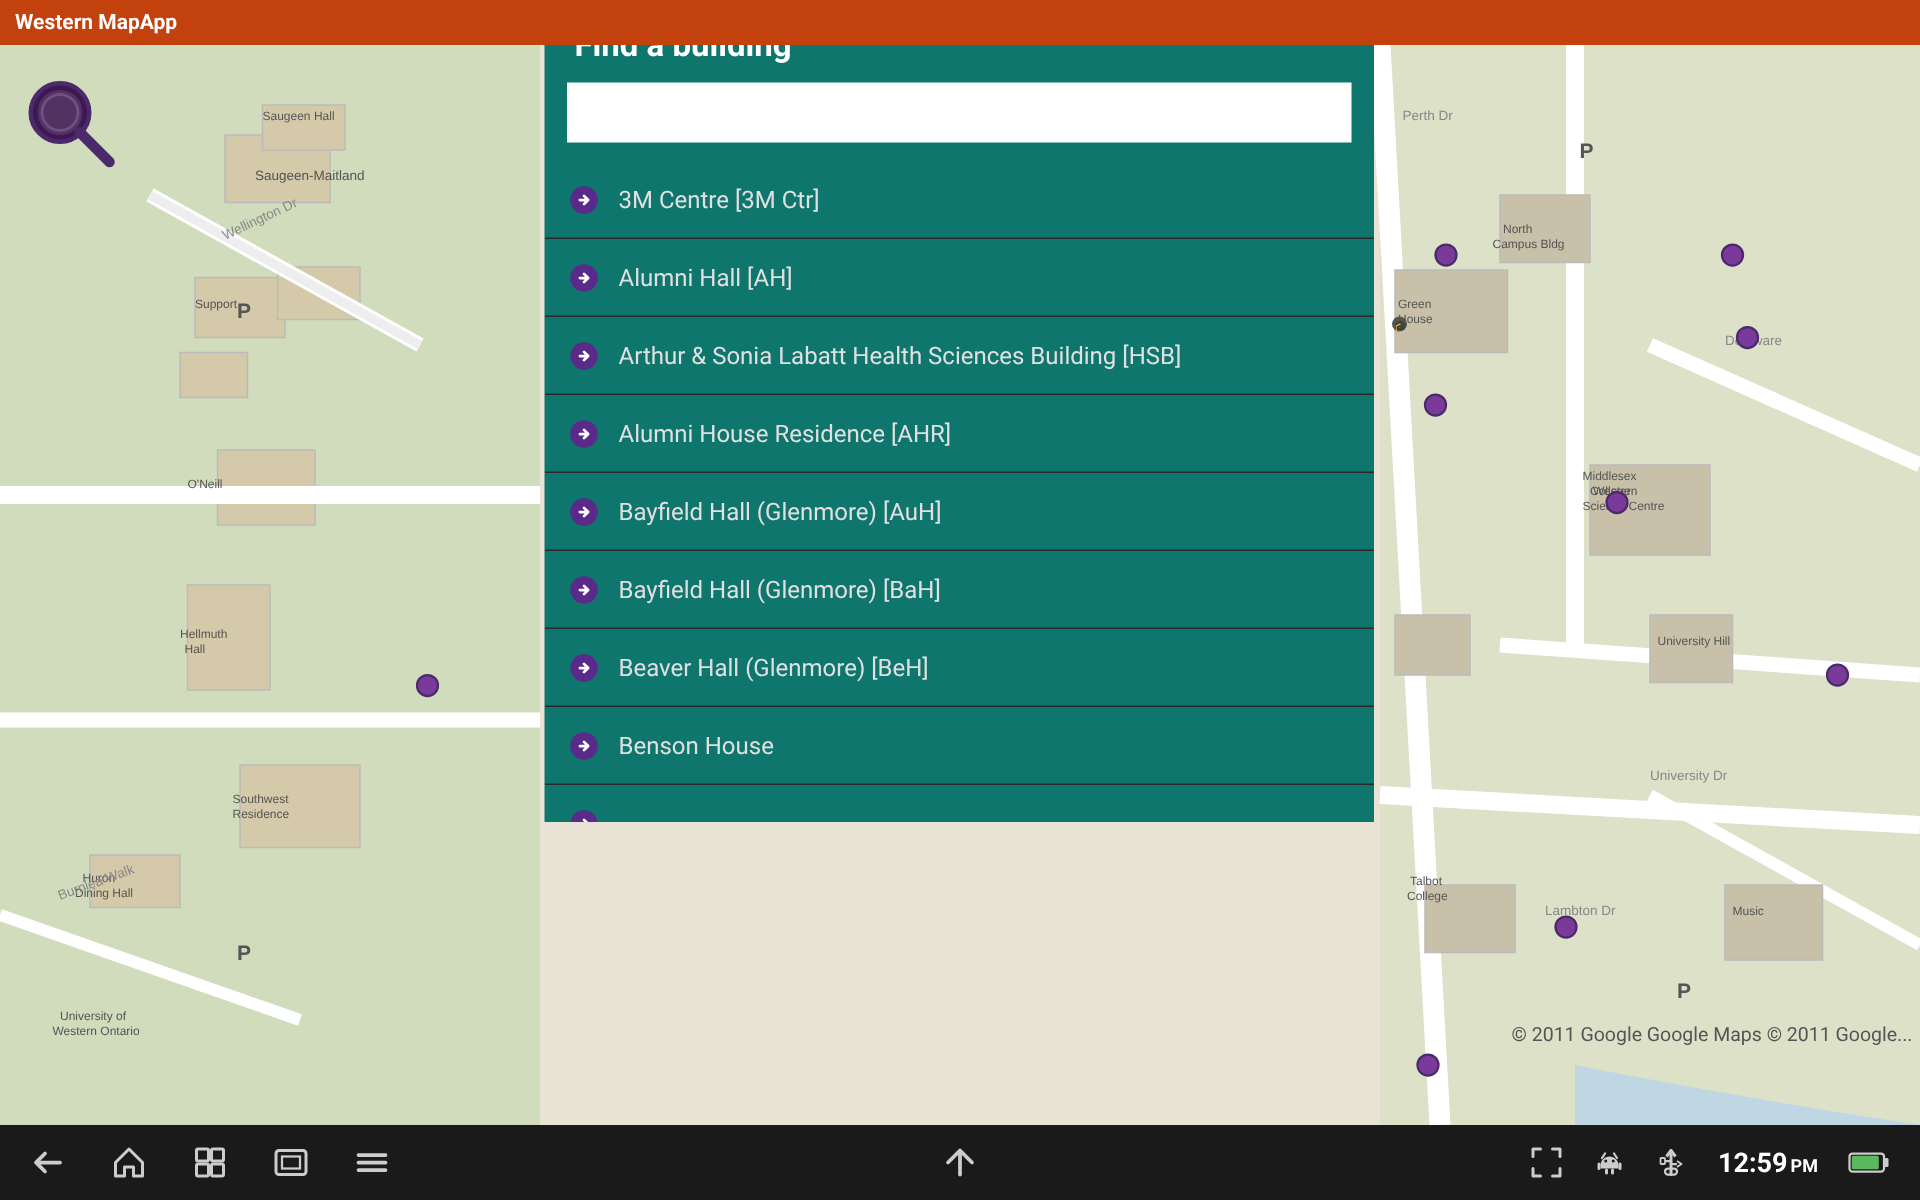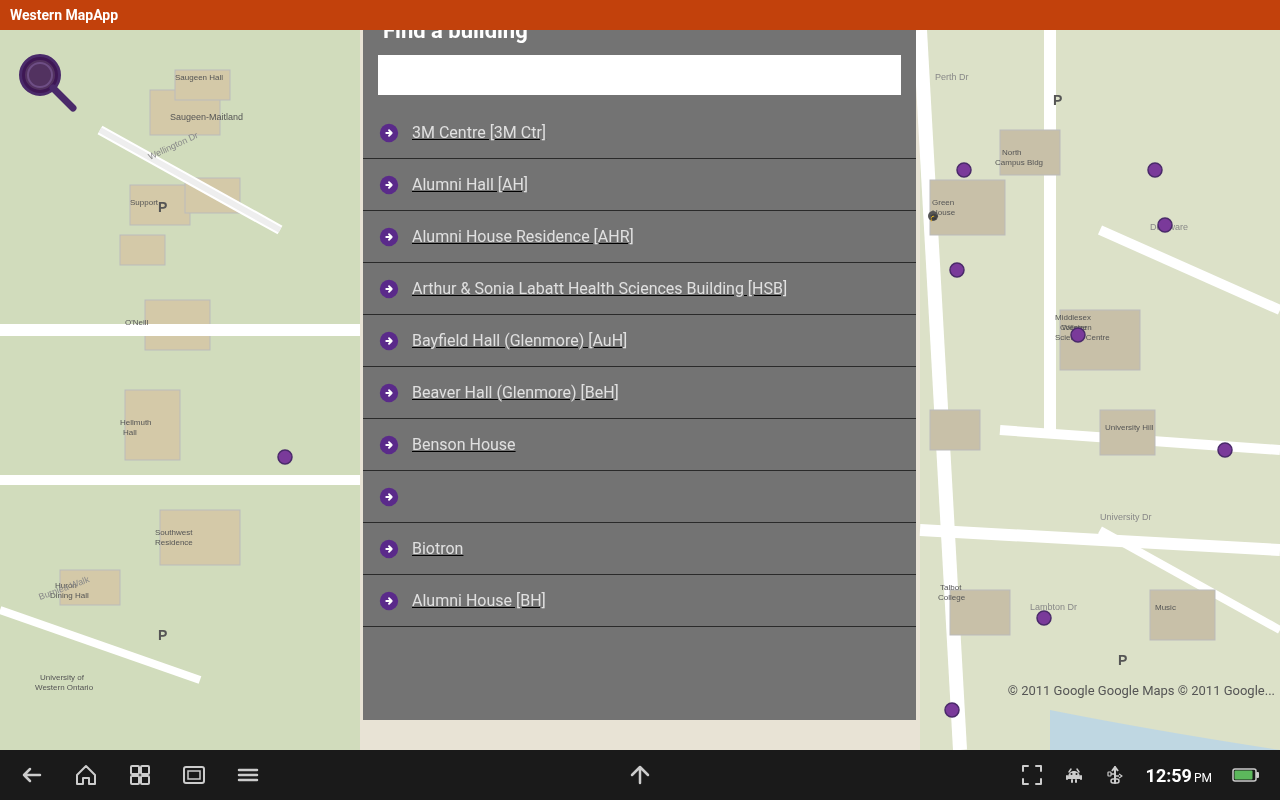--- a/index.html
+++ b/index.html
@@ -57,22 +57,22 @@
       height: 65px;
       z-index: 10;
     }
 
     
     #dialog {
       position: absolute;
       top: 0;
       left: 363px;
       width: 553px;
-      height: 720px;
-      background: #737373;
+      height: 548px;
+      background: #0f766e;
       display: flex;
       flex-direction: column;
     }
 
     #dialog-title {
       color: #fff;
       font-size: 22px;
       font-weight: bold;
       padding: 18px 20px 12px 20px;
     }
@@ -88,21 +88,20 @@
       border: none;
       outline: none;
       padding: 0 10px;
       font-size: 16px;
     }
 
     #building-list {
       flex: 1;
       overflow-y: auto;
       overflow-x: hidden;
-      text-decoration: underline;
     }
 
     .building-item {
       display: flex;
       align-items: center;
       padding: 14px 15px;
       border-bottom: 1px solid #2a2a2a;
       cursor: pointer;
       min-height: 52px;
     }
@@ -170,20 +169,21 @@
     #status-bar-time {
       color: #fff;
       font-size: 18px;
       font-weight: bold;
     }
 
     #status-bar-ampm {
       color: #fff;
       font-size: 12px;
       margin-left: 2px;
+      font-weight: bold;
     }
 
     
     #copyright {
       position: absolute;
       bottom: 52px;
       right: 5px;
       color: #555;
       font-size: 13px;
       z-index: 5;
@@ -340,39 +340,48 @@
         </span>
         <span class="building-name">Alumni Hall [AH]</span>
       </div>
       <div class="building-item">
         <span class="arrow-icon">
           <svg class="arrow-svg" viewBox="0 0 24 24" fill="none" xmlns="http://www.w3.org/2000/svg">
       <circle cx="12" cy="12" r="10" fill="#5a2a8a"></circle>
       <path d="M9 12H15M15 12L12 9M15 12L12 15" stroke="#fff" stroke-width="2" stroke-linecap="round" stroke-linejoin="round"></path>
     </svg>
         </span>
+        <span class="building-name">Arthur &amp; Sonia Labatt Health Sciences Building [HSB]</span>
+      </div>
+      <div class="building-item">
+        <span class="arrow-icon">
+          <svg class="arrow-svg" viewBox="0 0 24 24" fill="none" xmlns="http://www.w3.org/2000/svg">
+      <circle cx="12" cy="12" r="10" fill="#5a2a8a"></circle>
+      <path d="M9 12H15M15 12L12 9M15 12L12 15" stroke="#fff" stroke-width="2" stroke-linecap="round" stroke-linejoin="round"></path>
+    </svg>
+        </span>
         <span class="building-name">Alumni House Residence [AHR]</span>
       </div>
       <div class="building-item">
         <span class="arrow-icon">
           <svg class="arrow-svg" viewBox="0 0 24 24" fill="none" xmlns="http://www.w3.org/2000/svg">
       <circle cx="12" cy="12" r="10" fill="#5a2a8a"></circle>
       <path d="M9 12H15M15 12L12 9M15 12L12 15" stroke="#fff" stroke-width="2" stroke-linecap="round" stroke-linejoin="round"></path>
     </svg>
         </span>
-        <span class="building-name">Arthur &amp; Sonia Labatt Health Sciences Building [HSB]</span>
-      </div>
-      <div class="building-item">
-        <span class="arrow-icon">
-          <svg class="arrow-svg" viewBox="0 0 24 24" fill="none" xmlns="http://www.w3.org/2000/svg">
-      <circle cx="12" cy="12" r="10" fill="#5a2a8a"></circle>
-      <path d="M9 12H15M15 12L12 9M15 12L12 15" stroke="#fff" stroke-width="2" stroke-linecap="round" stroke-linejoin="round"></path>
-    </svg>
-        </span>
         <span class="building-name">Bayfield Hall (Glenmore) [AuH]</span>
+      </div>
+      <div class="building-item">
+        <span class="arrow-icon">
+          <svg class="arrow-svg" viewBox="0 0 24 24" fill="none" xmlns="http://www.w3.org/2000/svg">
+      <circle cx="12" cy="12" r="10" fill="#5a2a8a"></circle>
+      <path d="M9 12H15M15 12L12 9M15 12L12 15" stroke="#fff" stroke-width="2" stroke-linecap="round" stroke-linejoin="round"></path>
+    </svg>
+        </span>
+        <span class="building-name">Bayfield Hall (Glenmore) [BaH]</span>
       </div>
       <div class="building-item">
         <span class="arrow-icon">
           <svg class="arrow-svg" viewBox="0 0 24 24" fill="none" xmlns="http://www.w3.org/2000/svg">
       <circle cx="12" cy="12" r="10" fill="#5a2a8a"></circle>
       <path d="M9 12H15M15 12L12 9M15 12L12 15" stroke="#fff" stroke-width="2" stroke-linecap="round" stroke-linejoin="round"></path>
     </svg>
         </span>
         <span class="building-name">Beaver Hall (Glenmore) [BeH]</span>
       </div>

